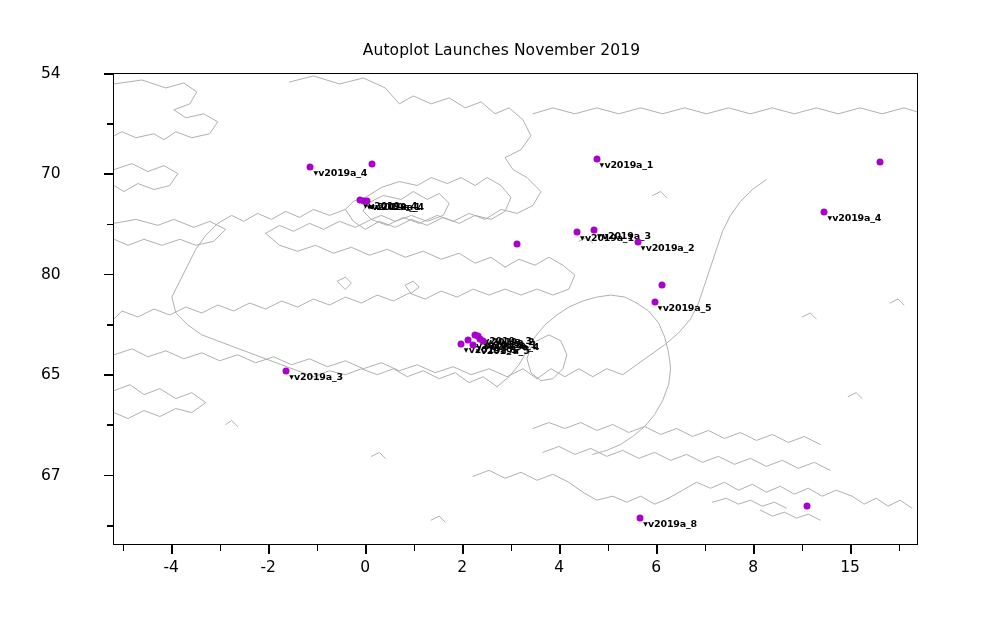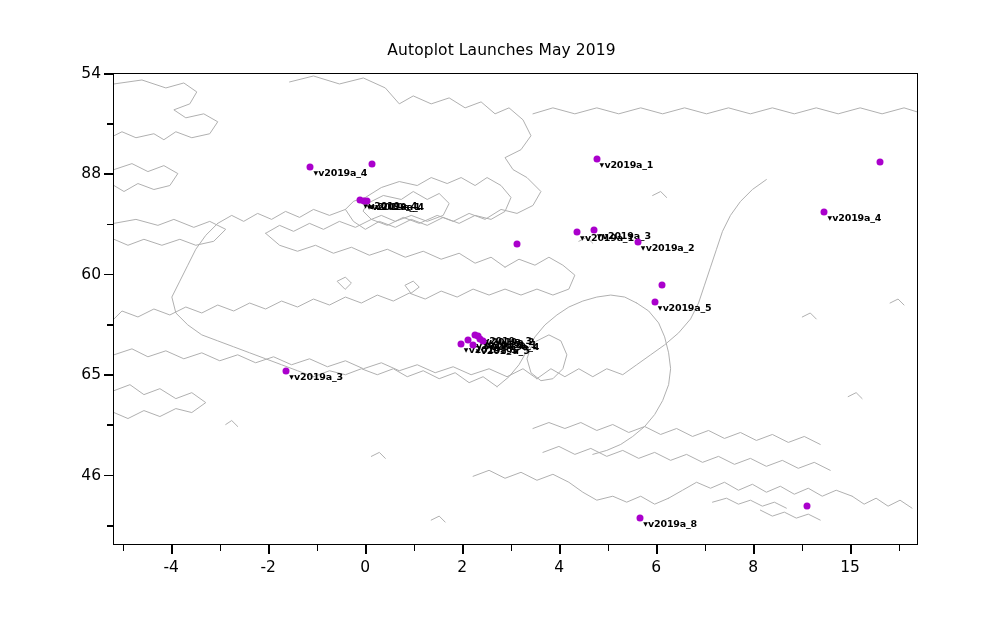--- a/index.html
+++ b/index.html
@@ -13,42 +13,42 @@
   }
 
   
   #plot-area{
     position:absolute;left:113px;top:73px;width:805px;height:472px;
     border:1.6px solid #000;box-sizing:border-box;background:#fff;overflow:hidden;
   }
   #map-svg{position:absolute;left:0;top:0;width:100%;height:100%;}
   .ytick-mark{position:absolute;width:9px;height:1.6px;background:#000;left:104px;}
   .ytick-mark.minor{width:6px;left:107px;}
-  .ytick-label{position:absolute;right:0;text-align:right;width:60px;
+  .ytick-label{position:absolute;right:0;width:60px;
     font-size:15.5px;color:#000;transform:translateY(-9px);}
   .xtick-mark{position:absolute;height:9px;width:1.6px;background:#000;top:545px;}
   .xtick-mark.minor{height:6px;}
   .xtick-label{position:absolute;top:558px;width:60px;margin-left:-30px;
     text-align:center;font-size:15.5px;color:#000;}
 
   
   .pt{position:absolute;width:7px;height:7px;border-radius:50%;
       background:#aa00cc;transform:translate(-3.5px,-3.5px);}
   .pt-label{position:absolute;font-size:9.5px;font-weight:bold;color:#000;
       font-family:"DejaVu Sans",sans-serif;white-space:nowrap;
       transform:translate(1px,-1px);letter-spacing:-.2px;}
   .pt-label::before{content:"\25BC";font-size:6px;margin-right:.5px;
       display:inline-block;transform:translateY(-1px);}
 </style>
 </head>
 <body>
 
 <div id="figure">
 
-  <div id="chart-title">Autoplot Launches May 2019</div>
+  <div id="chart-title">Autoplot Launches November 2019</div>
 
   <div id="plot-area">
     <svg id="map-svg" viewBox="0 0 805 472" preserveAspectRatio="none">
       <g fill="none" stroke="#b0b0b0" stroke-width="1" stroke-linejoin="round" stroke-linecap="round">
 
         <path d="M0 10 L28 6 L52 14 L70 9 L83 18 L76 30 L60 36 L72 44 L90 40 L104 48
                  L96 60 L78 64 L62 58 L50 66 L40 60 L22 64 L8 58 L0 62"></path>
         <path d="M0 96 L18 90 L34 98 L50 92 L64 100 L56 112 L40 116 L24 110 L10 118 L0 112"></path>
         <path d="M0 150 L22 146 L44 152 L60 146 L80 154 L96 148 L112 156 L100 168 L82 172
                  L66 166 L48 172 L30 166 L14 172 L0 166"></path>
@@ -166,27 +166,27 @@
       <div class="pt-label" style="left: 542.708px; top: 229.468px;">v2019a_5</div>
       <div class="pt" style="left: 710.437px; top: 138.085px; background: rgb(170, 0, 204);"></div>
       <div class="pt-label" style="left: 712.437px; top: 139.085px;">v2019a_4</div>
       <div class="pt" style="left: 766.205px; top: 87.8723px; background: rgb(170, 0, 204);"></div>
       <div class="pt" style="left: 693.464px; top: 431.83px; background: rgb(170, 0, 204);"></div>
       <div class="pt" style="left: 526.16px; top: 444.383px; background: rgb(170, 0, 204);"></div>
       <div class="pt-label" style="left: 528.16px; top: 445.383px;">v2019a_8</div>
     </div>
 
 <div class="ytick-mark" style="top: 474.702px;"></div>
-    <div class="ytick-label" style="top: 474.702px; left: 41px; width: 60px;">46</div>
+    <div class="ytick-label" style="top: 474.702px; left: 41px; width: 60px;">67</div>
     <div class="ytick-mark" style="top: 374.277px;"></div>
     <div class="ytick-label" style="top: 374.277px; left: 41px; width: 60px;">65</div>
     <div class="ytick-mark" style="top: 273.851px;"></div>
-    <div class="ytick-label" style="top: 273.851px; left: 41px; width: 60px;">60</div>
+    <div class="ytick-label" style="top: 273.851px; left: 41px; width: 60px;">80</div>
     <div class="ytick-mark" style="top: 173.426px;"></div>
-    <div class="ytick-label" style="top: 173.426px; left: 41px; width: 60px;">88</div>
+    <div class="ytick-label" style="top: 173.426px; left: 41px; width: 60px;">70</div>
     <div class="ytick-mark" style="top: 73px;"></div>
     <div class="ytick-label" style="top: 73px; left: 41px; width: 60px;">54</div>
     <div class="ytick-mark minor" style="top: 524.915px;"></div>
     <div class="ytick-mark minor" style="top: 424.489px;"></div>
     <div class="ytick-mark minor" style="top: 324.064px;"></div>
     <div class="ytick-mark minor" style="top: 223.638px;"></div>
     <div class="ytick-mark minor" style="top: 123.213px;"></div>
     <div class="xtick-mark" style="left: 171.193px;"></div>
     <div class="xtick-label" style="left: 171.193px;">-4</div>
     <div class="xtick-mark" style="left: 268.181px;"></div>

